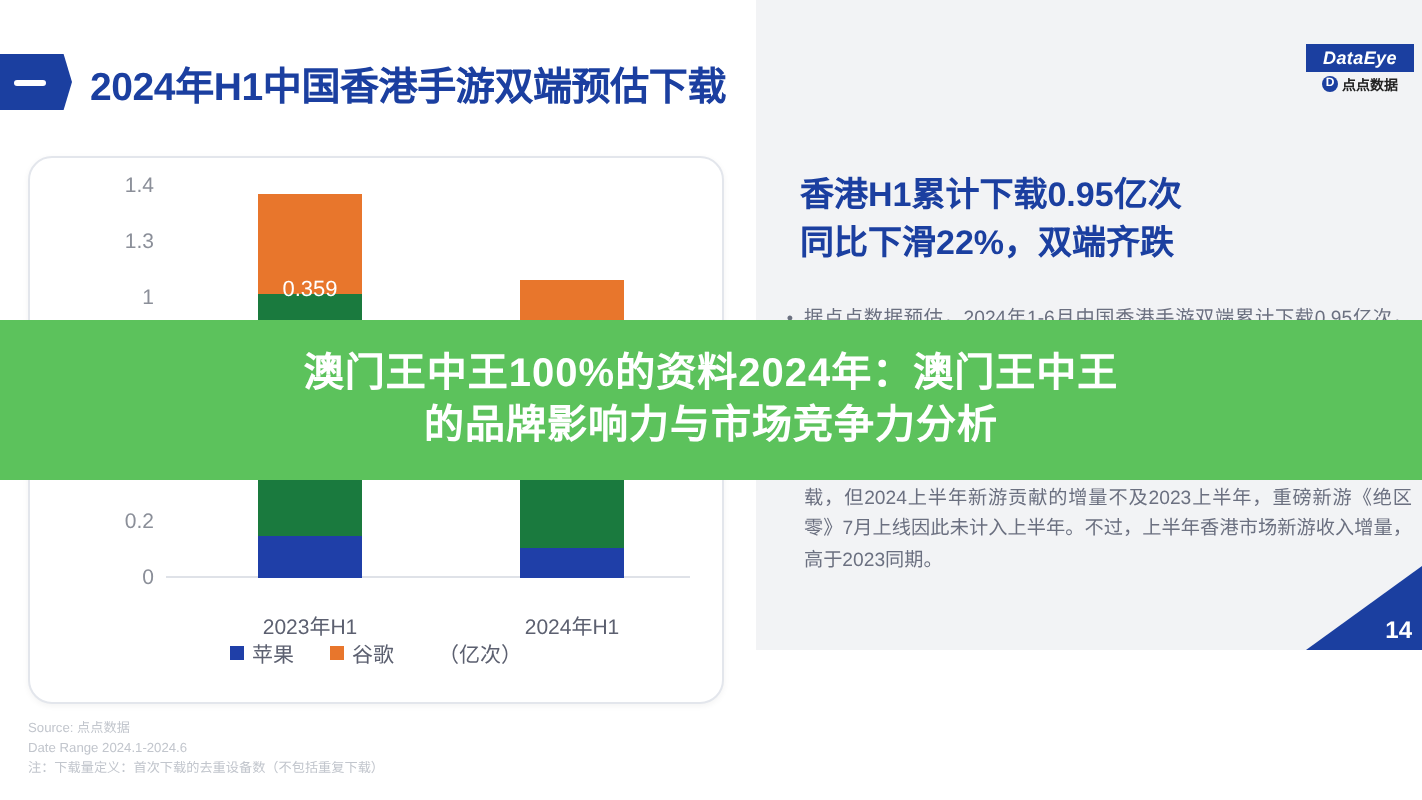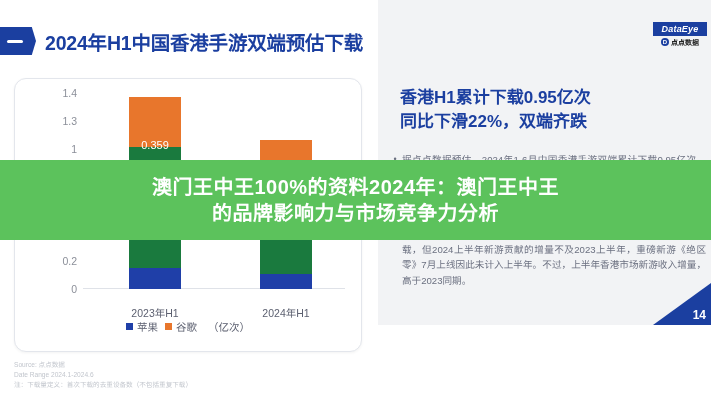--- a/index.html
+++ b/index.html
@@ -56,21 +56,21 @@
   .seg.orange{background:#e8762c;}
 
   .xlabels{position:absolute;left:68px;top:214px;width:262px;height:20px;margin-top:12px;}
   .xtick{
     position:absolute;transform:translateX(-50%);
     font-size:10.5px;color:#5c6070;white-space:nowrap;
   }
 
   .legend{
     position:absolute;left:0;right:0;top:240px;display:flex;
-    align-items:center;justify-content:center;gap:7px;font-size:10.5px;color:#5c6070;
+    align-items:center;justify-content:center;gap:18px;font-size:10.5px;color:#5c6070;
   }
   .lg-item{display:flex;align-items:center;gap:4px;}
   .sw{width:7px;height:7px;display:inline-block;}
   .sw.blue{background:#1f3fa8;}
   .sw.orange{background:#e8762c;}
   .unit{margin-left:4px;color:#5c6070;}
 
   .footer{
     position:absolute;left:14px;top:360px;font-size:6.6px;color:#c2c6cd;line-height:1.55;
   }

